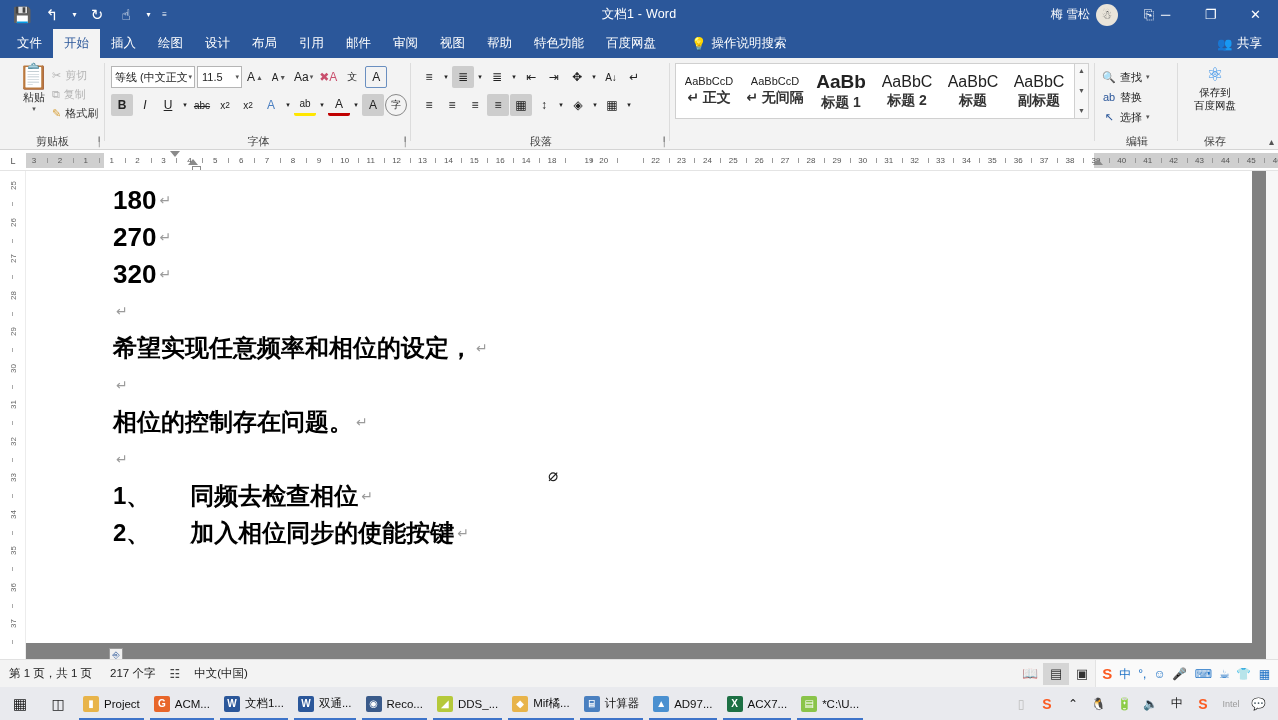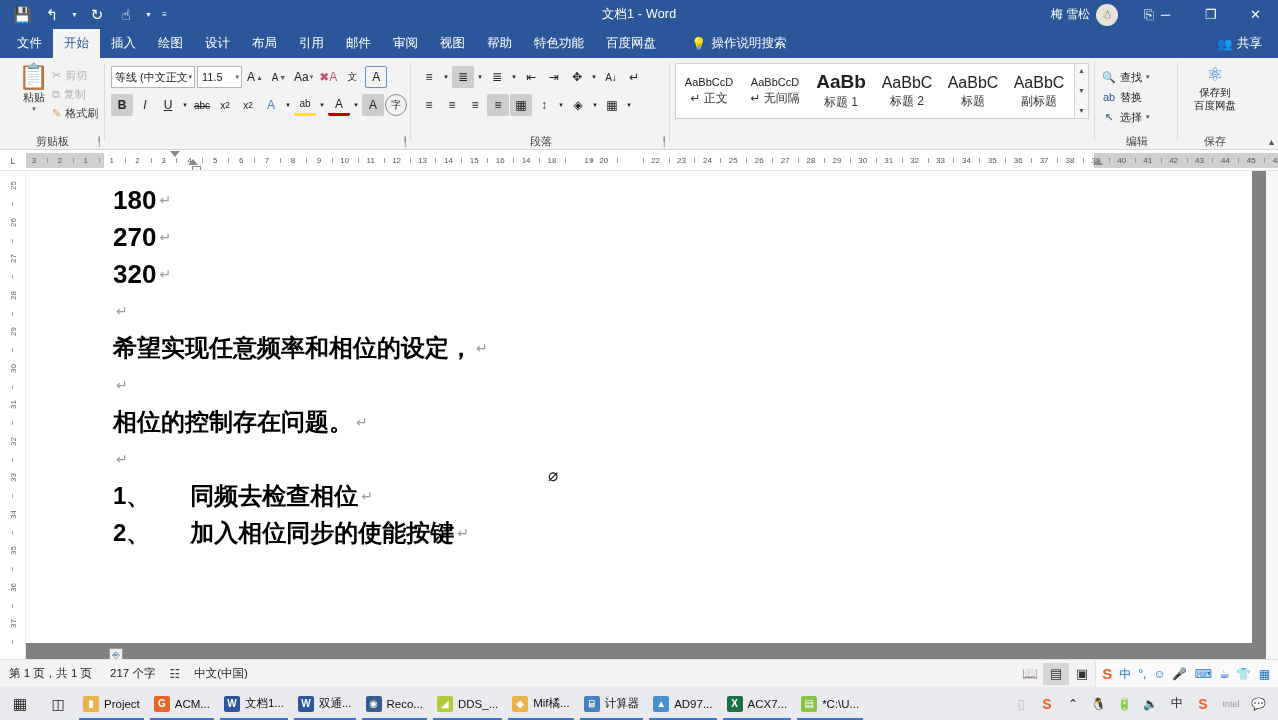--- a/index.html
+++ b/index.html
@@ -123,21 +123,21 @@
     position:absolute; left:4px; top:5px; width:400px; height:56px;
     border:1px solid #d0d0d0; background:#fff; display:flex;
   }
   .sitem{
     flex:0 0 auto; width:66px; height:54px; display:flex; flex-direction:column;
     align-items:center; justify-content:center; cursor:pointer; gap:1px;
   }
   .sprev{ font-size:11px; color:#222; line-height:13px; white-space:nowrap; overflow:hidden; }
   .sprev.big{ font-size:19px; font-weight:700; line-height:22px; }
   .sprev.mid{ font-size:16px; line-height:19px; }
-  .sname{ font-size:12px; color:#333; white-space:nowrap; }
+  .sname{ font-size:14px; color:#333; white-space:nowrap;font-weight:bold; }
   .sscroll{
     position:absolute; left:404px; top:5px; width:14px; height:56px;
     border:1px solid #d0d0d0; border-left:none; background:#f7f7f7;
     display:flex; flex-direction:column; justify-content:space-between; align-items:center;
   }
   .sscroll div{ font-size:7px; color:#555; cursor:pointer; line-height:10px; padding:2px 0; }
 
   
   #g-edit{ left:1096px; width:82px; }
   .editrow{
@@ -396,20 +396,21 @@
         <div class="rbtn small">x<sup>2</sup></div>
         <div class="rbtn" style="color:#4a7fc1;">A</div>
         <div class="rbtn tiny" style="min-width:10px;font-size:7px;">▾</div>
         <div class="rbtn small" style="border-bottom:3px solid #ffe600;">ab</div>
         <div class="rbtn tiny" style="min-width:10px;font-size:7px;">▾</div>
         <div class="rbtn" style="border-bottom:3px solid #c00000;">A</div>
         <div class="rbtn tiny" style="min-width:10px;font-size:7px;">▾</div>
         <div class="rbtn on">A</div>
         <div class="rbtn small" style="border:1px solid #888;border-radius:50%;">字</div>
       </div>
+      <div class="grpname">字体</div>
       <div class="dlg">╿</div>
       <div class="grpsep" style="right:0;"></div>
     </div>
 
     <div class="group" id="g-para">
       <div class="prow1">
         <div class="rbtn">≡</div>
         <div class="rbtn tiny" style="min-width:10px;font-size:7px;">▾</div>
         <div class="rbtn on">≣</div>
         <div class="rbtn tiny" style="min-width:10px;font-size:7px;">▾</div>

